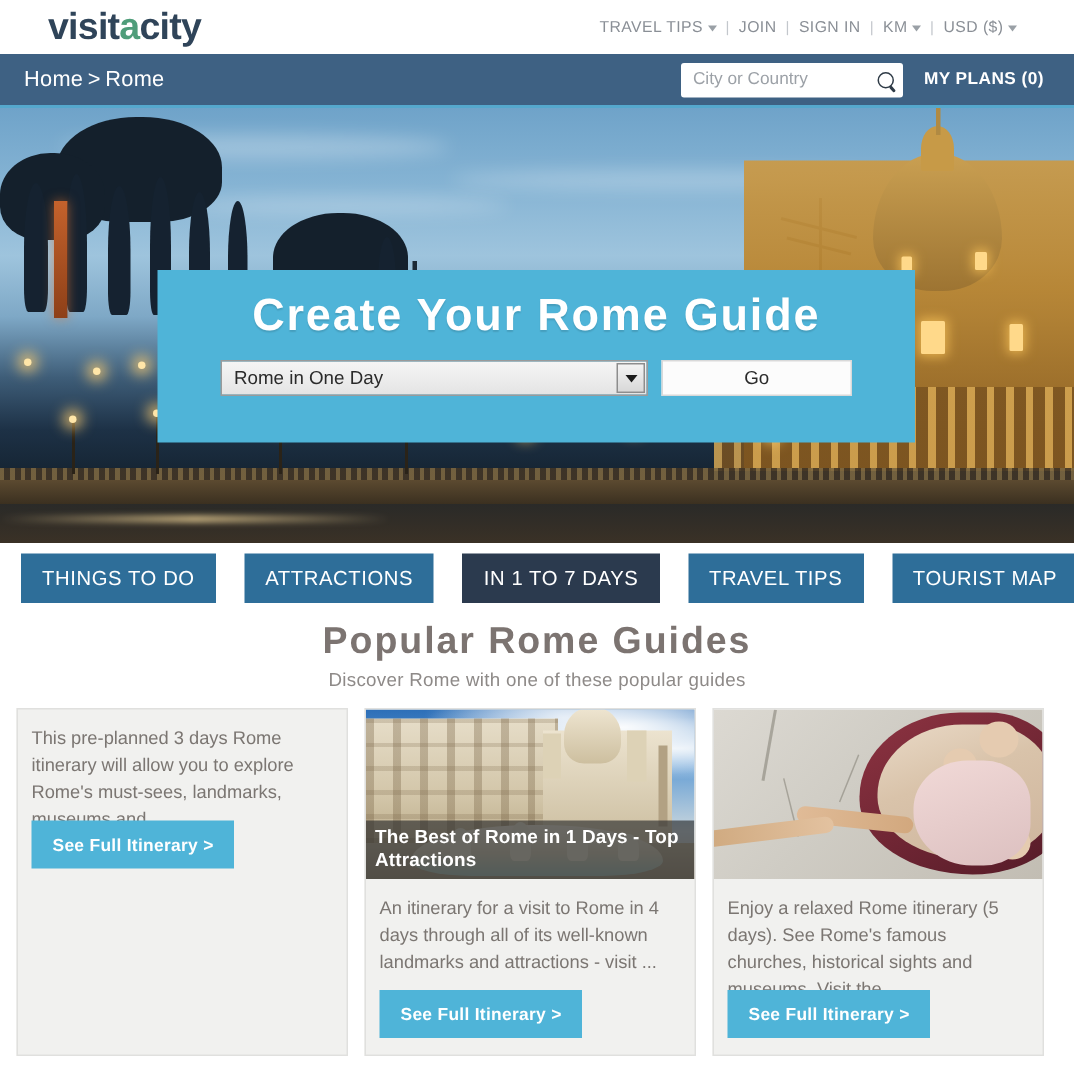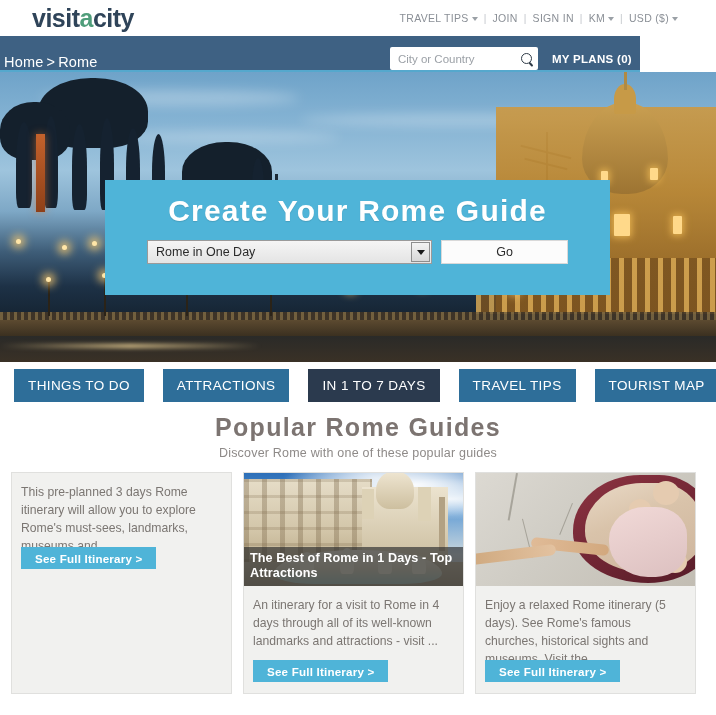--- a/index.html
+++ b/index.html
@@ -46,24 +46,24 @@
     width:0;height:0;
     border-left:3.5px solid transparent;
     border-right:3.5px solid transparent;
     border-top:4px solid #9aa0a6;
     display:inline-block;
     position:relative; top:1px;
   }
 
   
   .crumbbar {
-    height:36px; width:640px;
+    height:36px; width:716px;
     background:#3e6183;
-    display:flex; align-items:flex-end;
-    padding:0 4px;
+    display:flex; align-items:center;
+    padding:0 16px;
     position:relative;
     border-bottom:2px solid #55a8cd;
   }
   .crumb {
     color:#ffffff; font-size:14.5px;
     letter-spacing:0.2px;
     white-space:nowrap;
     cursor:pointer;
   }
   .crumb .sepc { margin:0 3px; }
@@ -495,21 +495,21 @@
   .card-body {
     padding:10px 9px 0 9px;
     color:#7b7672;
     font-size:12.2px;
     line-height:18px;
     height:74px;
   }
   .card-foot { padding:0 0 11px 9px; }
   .itinbtn {
     display:inline-flex; align-items:center; justify-content:center;
-    height:22px;
+    height:32px;
     padding:0 14px;
     background:#4fb4d8;
     color:#ffffff;
     font-size:11.6px;
     font-weight:bold;
     letter-spacing:0.2px;
     cursor:pointer;
     white-space:nowrap;
   }
 </style>

